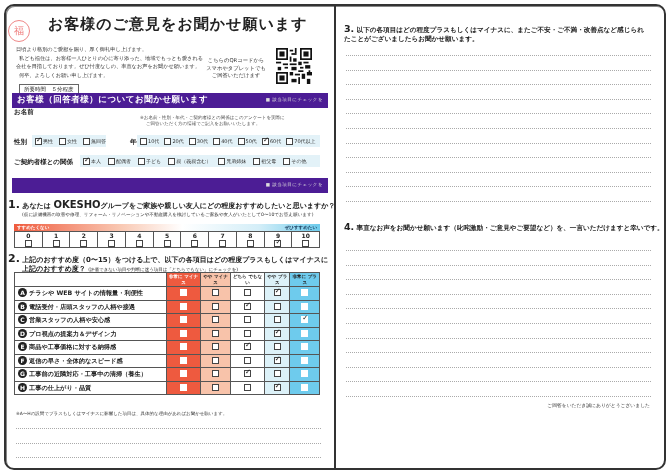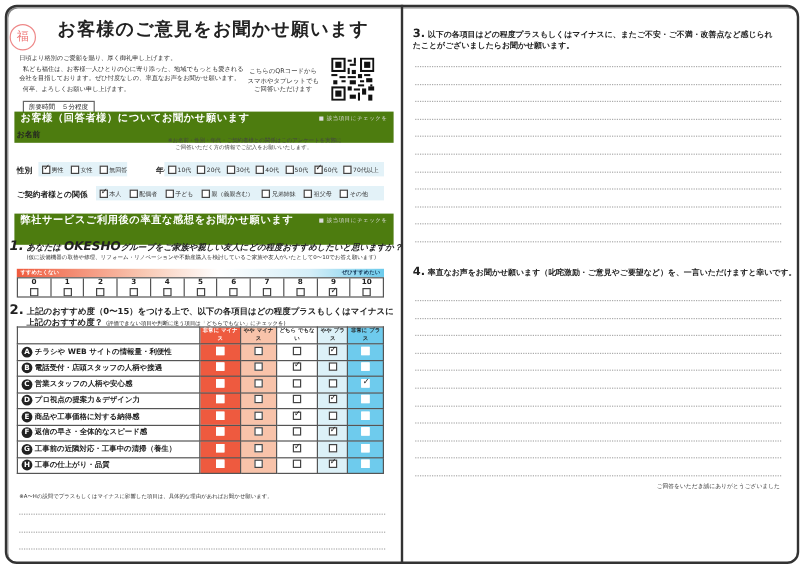--- a/index.html
+++ b/index.html
@@ -10,33 +10,33 @@
            border: 2px solid #333; border-radius: 10px; box-shadow: 1px 1px 0 #888 inset; }
   .divider { position: absolute; left: 334px; top: 4px; width: 2px; height: 466px; background: #333; }
   .stamp { position: absolute; left: 8px; top: 20px; width: 22px; height: 22px; border: 1.5px solid #e88; border-radius: 50%;
            color: #e77; font-size: 10px; line-height: 19px; text-align: center; }
   .title { position: absolute; left: 48px; top: 15px; font-size: 15px; font-weight: bold; letter-spacing: 1px; color: #222; }
   .intro { position: absolute; left: 16px; top: 45px; width: 190px; font-size: 5.2px; line-height: 8.5px; color: #333; }
   .time-box { position: absolute; left: 9px; top: 80px; border: 1px solid #666; font-size: 5.5px; padding: 1px 4px; }
   .qr-text { position: absolute; left: 205px; top: 57px; width: 62px; font-size: 5.3px; line-height: 7.5px; text-align: center; color: #333; }
   .qr { position: absolute; left: 276px; top: 48px; width: 36px; height: 36px; }
 
-  .bar { position: absolute; left: 2px; width: 318px; height: 26px; background: #4d7c0f; color: #fff;
+  .bar { position: absolute; left: 2px; width: 318px; height: 15px; background: #4c1d95; color: #fff;
          font-size: 8.5px; font-weight: bold; line-height: 13px; padding-left: 5px; letter-spacing: 0.5px; }
   .bar .hint { position: absolute; right: 5px; top: 0; font-size: 4.5px; font-weight: normal; color: #ddd; }
   .bar .hint::before { content: "■ "; }
 
   .lbl { position: absolute; font-size: 6.5px; font-weight: bold; color: #222; }
   .note { position: absolute; left: 140px; top: 115px; font-size: 4.5px; line-height: 6px; color: #444; }
   .band { position: absolute; background: #e3f2f8; height: 12px; display: flex; align-items: center; gap: 6px; padding-left: 3px; }
   .opt { font-size: 5px; display: flex; align-items: center; gap: 1px; white-space: nowrap; color: #333; }
   .cb { display: inline-block; width: 7px; height: 7px; border: 1px solid #444; background: #fff; position: relative; font-size: 7px; line-height: 5px; }
   .cb.on::after { content: "✓"; position: absolute; left: 0px; top: -1px; font-size: 7px; color: #222; }
 
-  .q1 { position: absolute; left: 8px; top: 198px; font-size: 7px; font-weight: bold; font-style: italic; }
+  .q1 { position: absolute; left: 8px; top: 198px; font-size: 7px; font-weight: bold; }
   .q1 .num, .q2 .num { font-size: 11px; }
   .q1 .brand { font-size: 10px; font-weight: bold; }
   .q1sub { position: absolute; left: 22px; top: 212px; font-size: 4.6px; color: #333; }
   .scale-bar { position: absolute; left: 14px; top: 224px; width: 306px; height: 7px;
                background: linear-gradient(to right, #ef5b3e, #f9c9b4 35%, #fff 55%, #d4eef8 80%, #6ccbec); font-size: 4.5px; font-weight: bold; }
   .scale-bar .lo { position: absolute; left: 3px; top: 0; color: #fff; line-height: 7px; }
   .scale-bar .hi { position: absolute; right: 3px; top: 0; color: #135; line-height: 7px; }
   .scale { position: absolute; left: 14px; top: 231px; width: 306px; height: 17px; border: 1px solid #555; display: flex; }
   .sc { flex: 1; border-right: 1px solid #555; text-align: center; font-size: 6px; font-weight: bold; position: relative; }
   .sc:last-child { border-right: none; }
@@ -204,21 +204,20 @@
       <span class="cb"></span>
       <span>祖父母</span>
     </label>
   <label class="opt">
       <span class="cb"></span>
       <span>その他</span>
     </label>
 </div>
 
 <div class="bar" style="left:12px;top:178px;width:316px">
-  <span>弊社サービスご利用後の率直な感想をお聞かせ願います</span>
   <span class="hint">該当項目にチェックを</span>
 </div>
 
 <div class="q1">
   <span class="num">1.</span>
   <span>あなたは</span>
   <span class="brand">OKESHO</span><span>グループをご家族や親しい友人にどの程度おすすめしたいと思いますか？</span>
 </div>
 <div class="q1sub">(仮に設備機器の取替や修理、リフォーム・リノベーションや不動産購入を検討しているご家族や友人がいたとして0〜10でお答え願います)</div>
 

